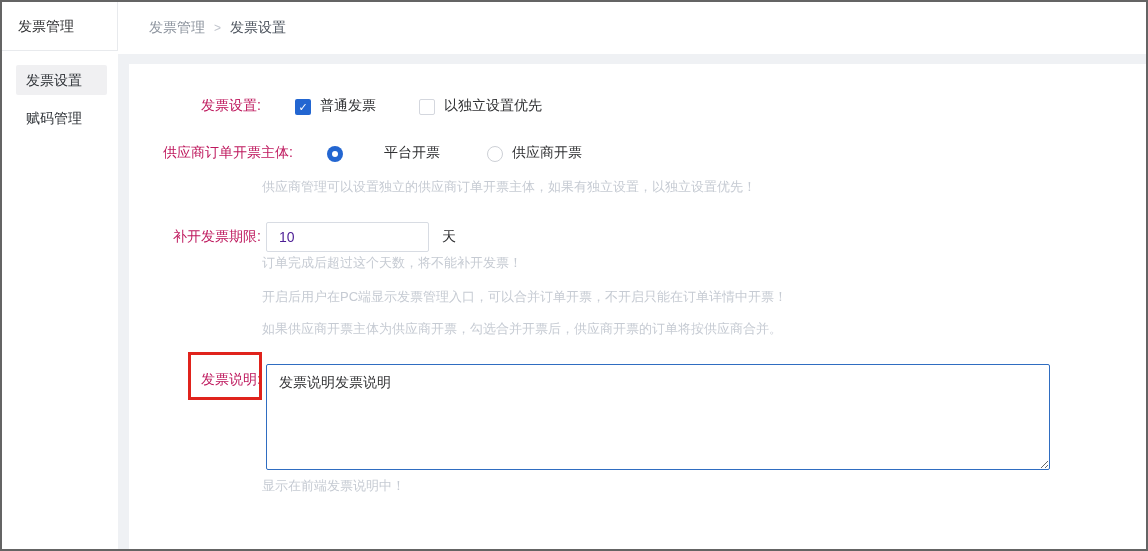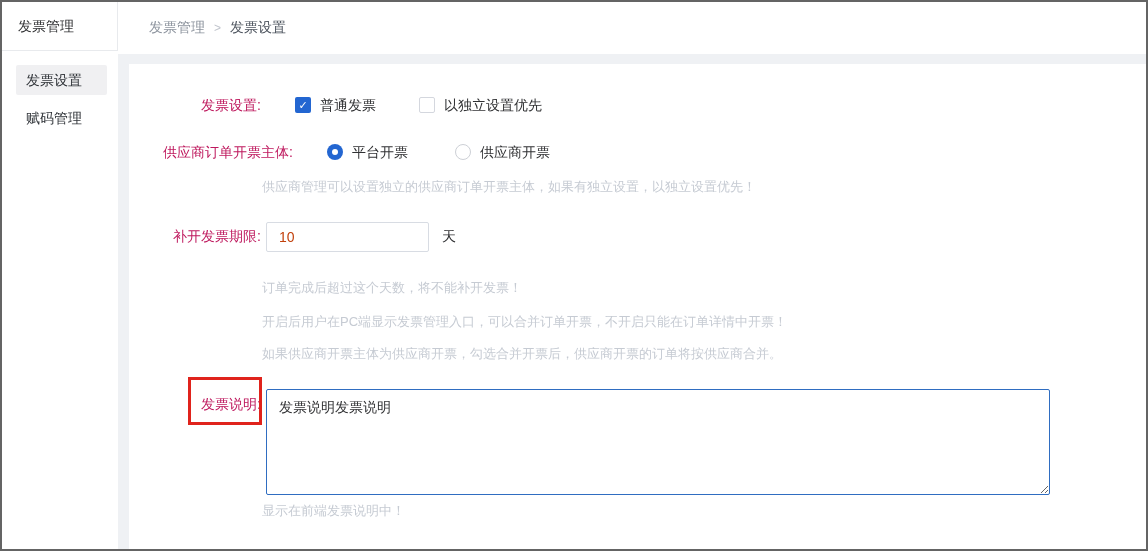--- a/index.html
+++ b/index.html
@@ -45,21 +45,21 @@
   .card{ background:#fff; height:100%; padding-top:33px; overflow:hidden; }
 
   
   .form-row{ display:flex; align-items:center; }
   .form-label{
     width:132px; flex-shrink:0; text-align:right;
     font-size:14px; color:#be185d; white-space:nowrap;
   }
   .form-content{ margin-left:5px; display:flex; align-items:center; }
 
-  .option{ display:flex; align-items:flex-start; cursor:pointer;padding-left:29px; }
+  .option{ display:flex; align-items:flex-end; cursor:pointer;padding-left:29px; }
   .option-label{ font-size:14px; color:#303133; margin-left:9px; white-space:nowrap; }
 
   .cb{ width:16px; height:16px; border-radius:2px; position:relative; flex-shrink:0; }
   .cb.unchecked{ background:#fff; border:1px solid #d4d7de; }
   .cb.checked{ background:#2366d1; }
   .cb.checked::after{
     content:"✓"; position:absolute; left:0; top:0; width:16px; height:16px;
     color:#fff; font-size:11px; line-height:16px; text-align:center; font-weight:bold;
   }
 
@@ -70,21 +70,21 @@
     content:""; position:absolute; left:5px; top:5px; width:6px; height:6px;
     border-radius:50%; background:#fff;
   }
 
   .hint{
     padding-left:133px; font-size:13px; color:#c6cbd3; white-space:nowrap;
   }
 
   .text-input{
     width:163px; height:30px; border:1px solid #d8dce3; border-radius:2px;
-    padding:0 12px; font-size:14px; color:#c2410c;
+    padding:0 12px; font-size:14px; color:#4c1d95;
     font-family:"Liberation Sans","DejaVu Sans",sans-serif; outline:none;
   }
   .unit{ font-size:14px; color:#303133; margin-left:13px; }
 
   .note-row{ position:relative; align-items:flex-start; }
   .note-row .form-label{ padding-top:7px; }
   .red-annotation{
     position:absolute; left:59px; top:-12px; width:74px; height:48px;
     border:3px solid #e0231c; pointer-events:none;
   }
@@ -94,21 +94,21 @@
     padding:7px 12px; font-size:14px; line-height:20px; color:#303133;
     font-family:"Liberation Sans","DejaVu Sans",sans-serif;
     outline:none; resize:both; display:block;
   }
 
   
   .r1{ margin-top:0; }
   .r2{ margin-top:29px;margin-left:32px; }
   .h1{ margin-top:16px; }
   .r3{ margin-top:26px; }
-  .h2{ margin-top:27px; }
+  .h2{ margin-top:2px; }
   .r4{ margin-top:27px; }
   .h3{ margin-top:16px; }
   .h4{ margin-top:14px; }
   .r5{ margin-top:26px; }
   .h5{ margin-top:7px; }
 </style>
 </head>
 <body>
 
 <div class="window">
@@ -142,21 +142,21 @@
             <span class="option">
               <span class="cb unchecked"></span>
               <span class="option-label">以独立设置优先</span>
             </span>
           </div>
         </div>
 
         <div class="form-row r2">
           <span class="form-label">供应商订单开票主体:</span>
           <div class="form-content">
-            <span class="option" style="margin-right:18px;">
+            <span class="option" style="margin-right:18px;gap:32px;">
               <span class="radio checked"></span>
               <span class="option-label">平台开票</span>
             </span>
             <span class="option">
               <span class="radio unchecked"></span>
               <span class="option-label">供应商开票</span>
             </span>
           </div>
         </div>
         <div class="hint h1">供应商管理可以设置独立的供应商订单开票主体，如果有独立设置，以独立设置优先！</div>

